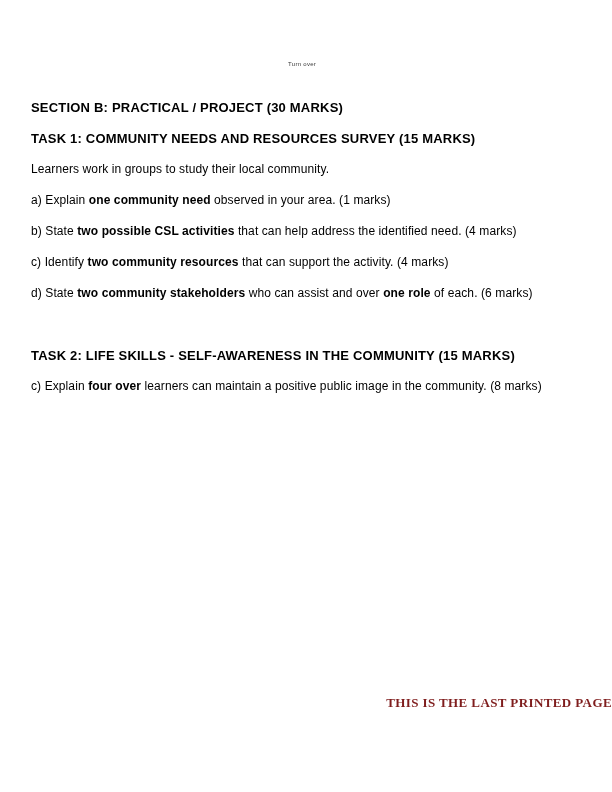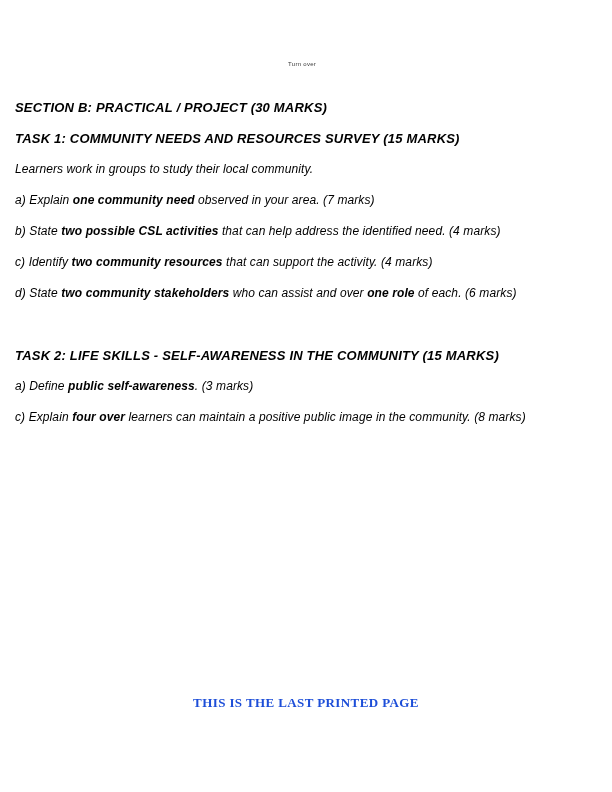--- a/index.html
+++ b/index.html
@@ -20,25 +20,24 @@
     position: absolute;
     left: 288px;
     top: 60px;
     font-size: 6px;
     line-height: 8px;
     color: #3a3a3a;
     letter-spacing: 0.3px;
   }
   .content {
     position: absolute;
-    left: 0;
+    left: 16px;
     top: 0;
     right: 0;
     padding: 99px 20px 0 15px;
-    font-style: italic;
   }
   .content p {
     margin: 0 0 14px 0;
     font-size: 12px;
     line-height: 17px;
     letter-spacing: 0.1px;
     white-space: nowrap;
   }
   .content p.heading {
     font-weight: bold;
@@ -49,55 +48,54 @@
     font-weight: bold;
   }
   .task2-title {
     margin-top: 45px !important;
   }
   .footer {
     position: absolute;
     left: 0;
     right: 0;
     top: 695px;
-    text-align: center;
+    text-align: right;
     font-family: "Liberation Serif", "DejaVu Serif", serif;
     font-weight: bold;
     font-size: 13px;
     letter-spacing: 0.4px;
-    color: #1d4ed8;
+    color: #7f1d1d;
   }
 </style>
 </head>
 <body>
 
 <div class="page">
 
   <div class="turn-over">Turn over</div>
 
   <div class="content">
 
     <p class="heading">SECTION B: PRACTICAL / PROJECT (30 MARKS)</p>
 
     <p class="heading">TASK 1: COMMUNITY NEEDS AND RESOURCES SURVEY (15 MARKS)</p>
 
     <p>Learners work in groups to study their local community.</p>
 
-    <p><span>a) Explain </span><b>one community need</b><span> observed in your area. (7 marks)</span></p>
+    <p><span>a) Explain </span><b>one community need</b><span> observed in your area. (1 marks)</span></p>
 
     <p><span>b) State </span><b>two possible CSL activities</b><span> that can help address the identified need. (4 marks)</span></p>
 
     <p><span>c) Identify </span><b>two community resources</b><span> that can support the activity. (4 marks)</span></p>
 
     <p><span>d) State </span><b>two community stakeholders</b><span> who can assist and over </span><b>one role</b><span> of each. (6 marks)</span></p>
 
     <p class="heading task2-title">TASK 2: LIFE SKILLS - SELF-AWARENESS IN THE COMMUNITY (15 MARKS)</p>
 
 
-    <p><span>a) Define </span><b>public self-awareness</b><span>. (3 marks)</span></p>
 
 
     <p><span>c) Explain </span><b>four over</b><span> learners can maintain a positive public image in the community. (8 marks)</span></p>
 
   </div>
 
   <div class="footer">THIS IS THE LAST PRINTED PAGE</div>
 
 </div>
 

